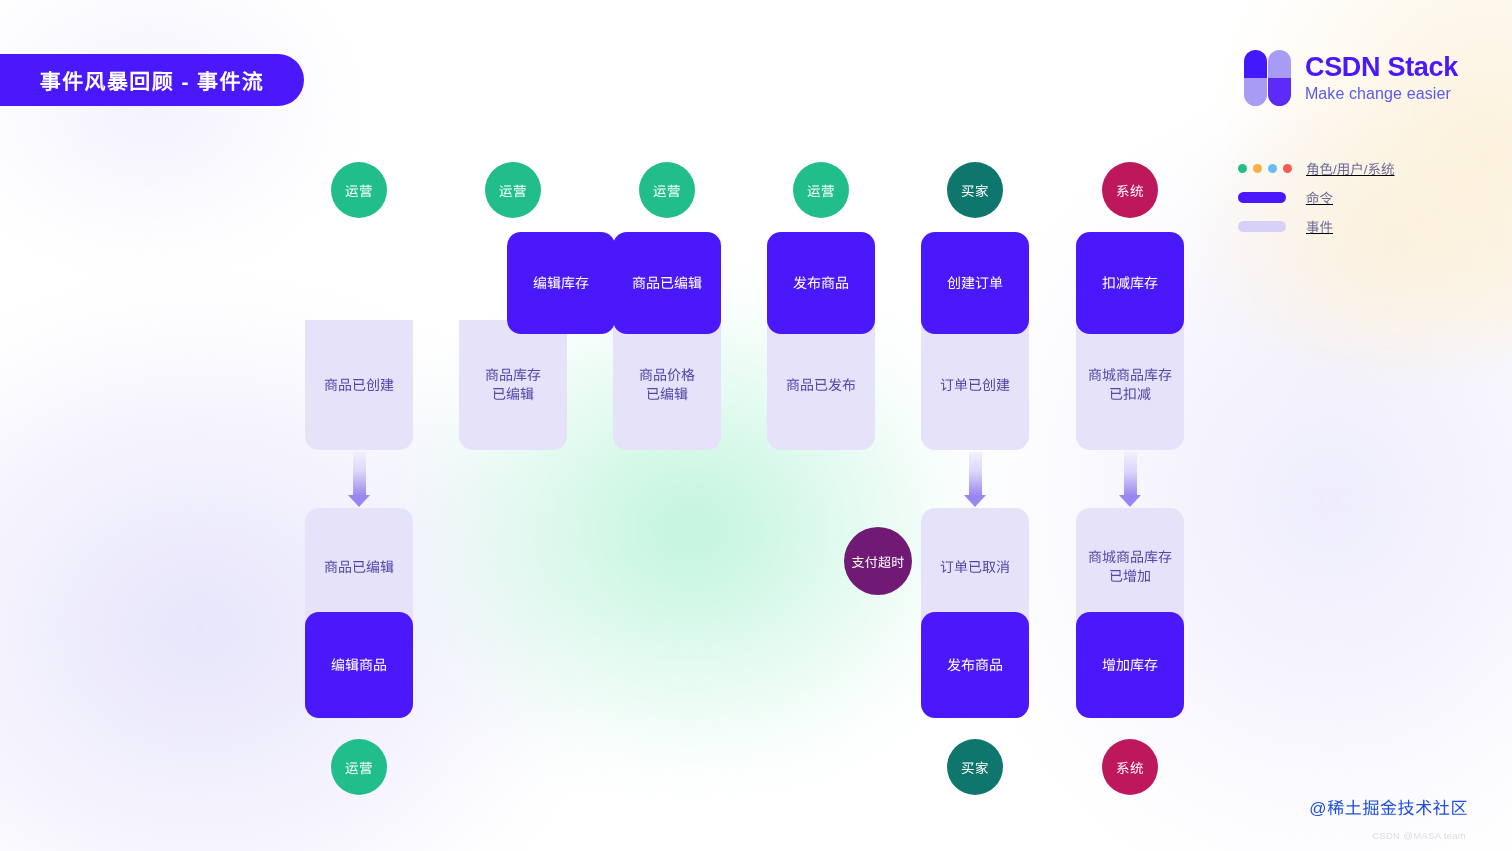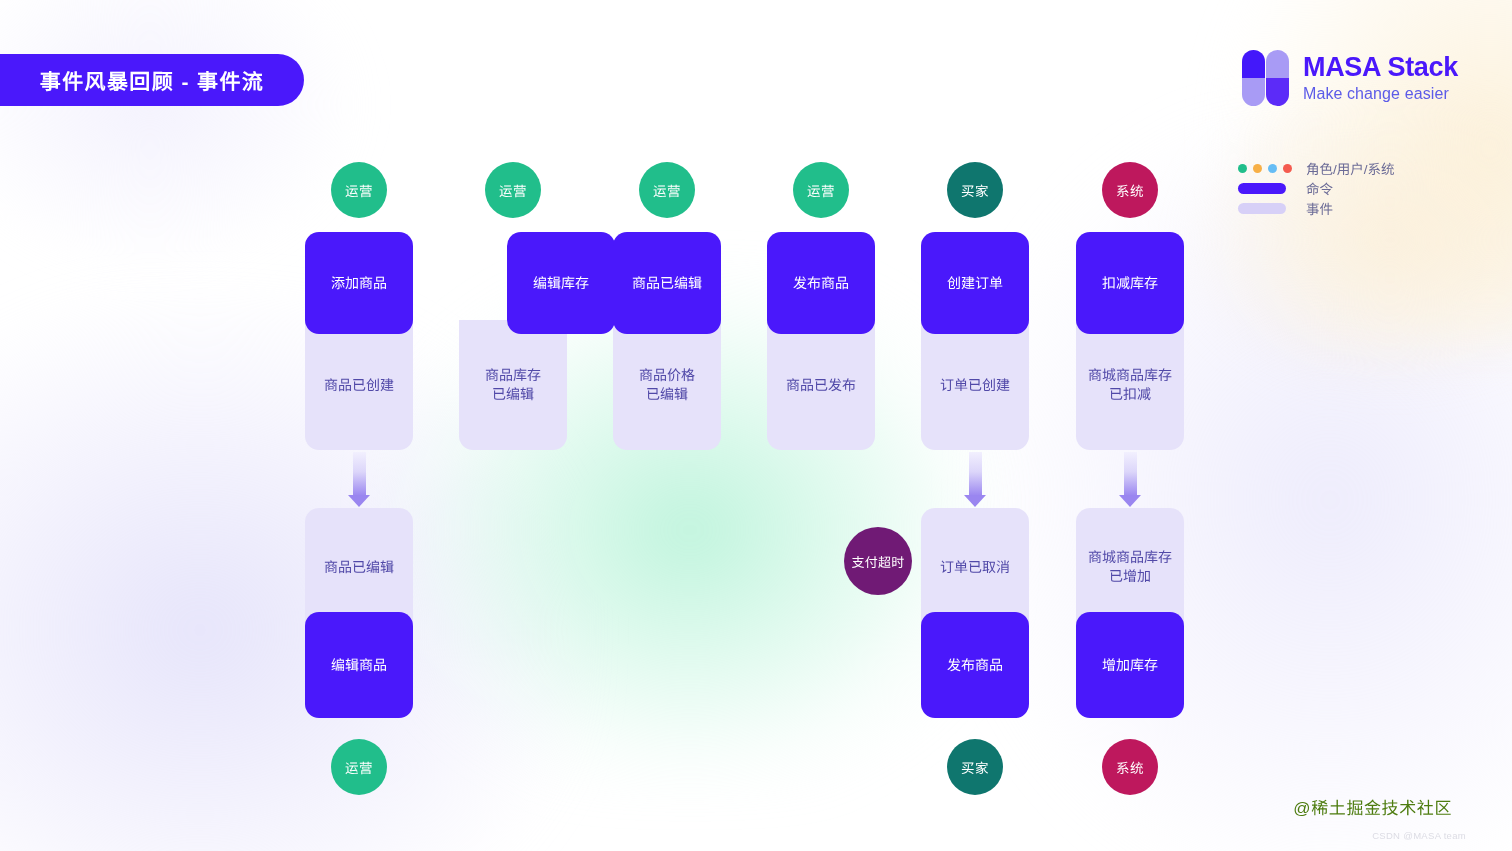--- a/index.html
+++ b/index.html
@@ -135,20 +135,22 @@
   .logo-sub {
     font-size: 16px; color: #5C5BE8; margin-top: 5px; letter-spacing: 0.1px;
   }
 
   
   #legend {
     position: absolute;
     left: 1238px; top: 158px;
     display: flex;
     flex-direction: column;
+    gap: 9px;
+    text-decoration: underline;
   }
   .legend-row { display: flex; align-items: center; height: 20px; }
   .legend-key { width: 66px; display: flex; align-items: center; }
   .legend-dots { display: flex; gap: 6px; }
   .legend-dot { width: 9px; height: 9px; border-radius: 50%; }
   .legend-bar { width: 48px; height: 11px; border-radius: 6px; }
   .legend-label {
     font-size: 13.5px; color: #6A6A96; white-space: nowrap; margin-left: 2px;
   }
 
@@ -211,23 +213,23 @@
     width: 68px; height: 68px;
     border-radius: 50%;
     background: #701a75;
     display: flex; align-items: center; justify-content: center;
     color: #ffffff; font-size: 13px; letter-spacing: 0.3px;
   }
 
   
   #watermark-main {
     position: absolute;
-    right: 60px; bottom: 32px;
+    right: 44px; bottom: 32px;
     font-size: 17px;
-    color: #4d7c0f;
+    color: #1d4ed8;
     letter-spacing: 0.6px;
   }
   #watermark-sub {
     position: absolute;
     right: 46px; bottom: 10px;
     font-size: 9.5px;
     color: #DCDCE4;
     letter-spacing: 0.3px;
   }
 </style>
@@ -254,21 +256,21 @@
       <div class="logo-pill pill-a">
           <div class="half top"></div>
           <div class="half bottom"></div>
         </div>
       <div class="logo-pill pill-b">
           <div class="half top"></div>
           <div class="half bottom"></div>
         </div>
     </div>
     <div class="logo-text">
-      <span class="logo-title">MASA Stack</span>
+      <span class="logo-title">CSDN Stack</span>
       <span class="logo-sub">Make change easier</span>
     </div>
   </div>
 
   <div id="legend">
       <div class="legend-row">
         <div class="legend-key">
           <div class="legend-dots">
             <span class="legend-dot" style="background: rgb(33, 190, 139);"></span>
             <span class="legend-dot" style="background: rgb(247, 175, 70);"></span>
@@ -288,23 +290,20 @@
         <div class="legend-key">
           <span class="legend-bar" style="background: rgb(215, 208, 247);"></span>
         </div>
         <span class="legend-label">事件</span>
       </div>
     </div>
 
   <div id="flow">
       <div class="column" style="left: 305px; top: 0px; height: 851px;">
         <div class="actor-circle actor-green" style="position: absolute; left: 26px; top: 162px;">运营</div>
-        <div class="cmd-card" style="position: absolute; top: 232px; height: 102px; z-index: 1;">
-          <span>添加商品</span>
-        </div>
         <div class="evt-card bottom-round" style="position: absolute; top: 320px; height: 130px; z-index: 0;">
           <span>商品已创建</span>
         </div>
         <div class="arrow" style="position: absolute; left: 43px; top: 452px; height: 44px;">
           <div class="arrow-shaft"></div>
           <div class="arrow-head"></div>
         </div>
         <div class="evt-card top-round" style="position: absolute; top: 508px; height: 118px;">
           <span>商品已编辑</span>
         </div>

